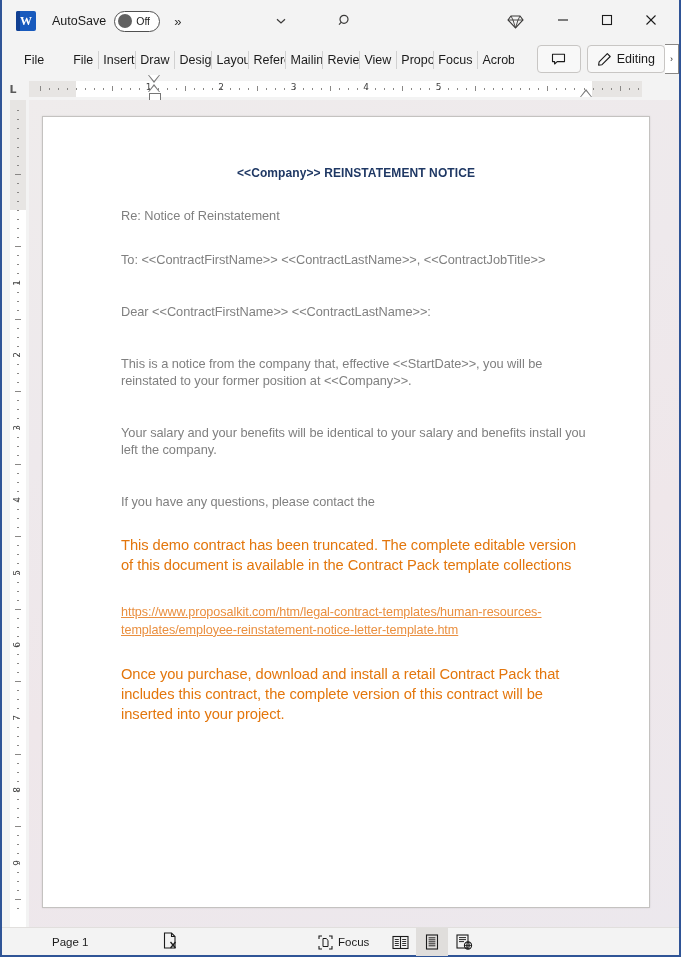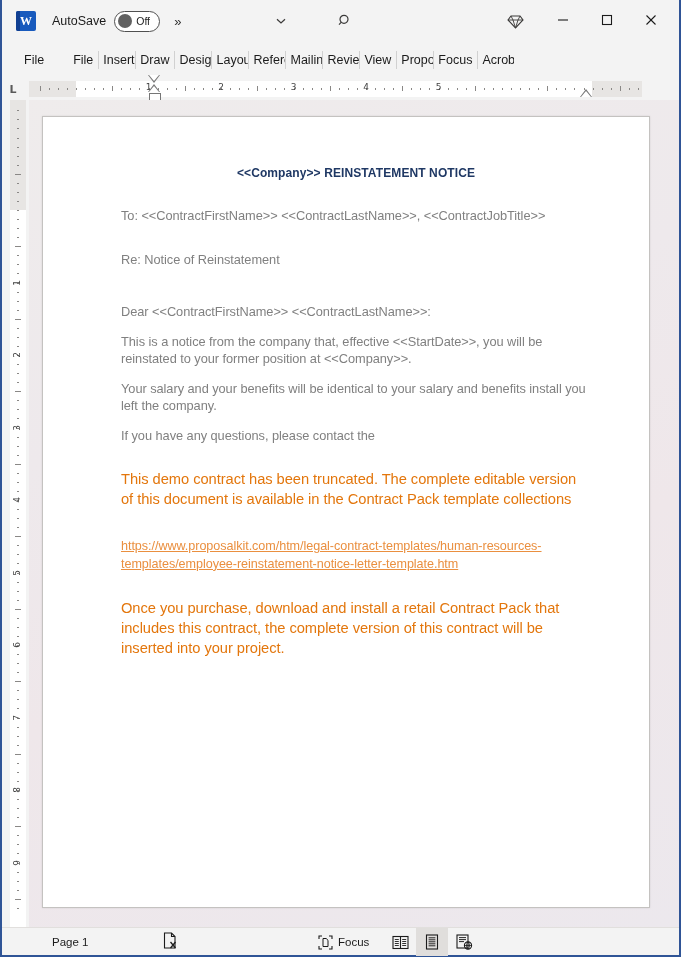--- a/index.html
+++ b/index.html
@@ -238,21 +238,21 @@
     padding: 35px 58px 0 78px;
   }
   .doc-title {
     text-align: center;
     font-size: 12px; color: #1f3864; font-weight: bold;
     margin-top: 14px; margin-bottom: 0;
     letter-spacing: 0.1px;
   }
   .p {
     font-size: 12.8px; color: #808080; line-height: 1.33;
-    margin-top: 13px;
+    margin-top: 35px;
     letter-spacing: -0.05px;
   }
   .p.tight { margin-top: 27px; }
   .p.gap-big { margin-top: 35px; }
   .demo-heading {
     text-align: center;
     font-size: 21px; color: #e3760c; font-weight: normal;
     margin-top: 48px;
   }
   .p.orange {
@@ -348,20 +348,40 @@
       <div class="tab"><span>Layout</span></div>
       <div class="tab"><span>References</span></div>
       <div class="tab"><span>Mailings</span></div>
       <div class="tab"><span>Review</span></div>
       <div class="tab view"><span>View</span></div>
       <div class="tab"><span>Proposal Kit</span></div>
       <div class="tab draw"><span>Focus</span></div>
       <div class="tab"><span>Acrobat</span></div>
     </div>
 
+    <div class="ribbon-right">
+      <div class="pill-btn comment">
+        <span>
+          <svg width="15" height="15" viewBox="0 0 15 15">
+            <path d="M1.5 2.2 H13.5 V9.6 H6.2 L3.6 12 V9.6 H1.5 Z" fill="none" stroke="#1b1b1b" stroke-width="1.1" stroke-linejoin="round"></path>
+          </svg>
+        </span>
+      </div>
+      <div class="editing-wrap">
+        <div class="pill-btn" style="margin-right:0;">
+          <span>
+            <svg width="15" height="15" viewBox="0 0 15 15">
+              <path d="M10.3 1.6 L13.2 4.5 L5 12.7 L1.6 13.2 L2.1 9.8 Z" fill="none" stroke="#1b1b1b" stroke-width="1.1" stroke-linejoin="round"></path>
+            </svg>
+          </span>
+          <span>Editing</span>
+        </div>
+        <div class="editing-caret">›</div>
+      </div>
+    </div>
   </div>
 
   <div class="hruler">
     <div class="tabstop-L">L</div>
     <div class="ruler-strip">
       <div class="gray" style="left:0; width:47px;"></div>
       <div class="gray" style="left:563px; right:0;"></div>
       <div id="hticks">
           <div class="rtick major" style="left: 10.75px;"></div>
           <div class="rtick" style="left: 19.8125px;"></div>
@@ -554,22 +574,22 @@
           </div>
       </div>
     </div>
 
     <div class="page-area">
       <div class="page">
         <div class="doc">
 
           <div class="doc-title">&lt;&lt;Company&gt;&gt; REINSTATEMENT NOTICE</div>
 
+          <div class="p tight">Re: Notice of Reinstatement</div>
           <div class="p tight">To: &lt;&lt;ContractFirstName&gt;&gt; &lt;&lt;ContractLastName&gt;&gt;, &lt;&lt;ContractJobTitle&gt;&gt;</div>
-          <div class="p tight">Re: Notice of Reinstatement</div>
           <div class="p gap-big">Dear &lt;&lt;ContractFirstName&gt;&gt; &lt;&lt;ContractLastName&gt;&gt;:</div>
           <div class="p">This is a notice from the company that, effective &lt;&lt;StartDate&gt;&gt;, you will be reinstated to your former position at &lt;&lt;Company&gt;&gt;.</div>
           <div class="p">Your salary and your benefits will be identical to your salary and benefits install you left the company.</div>
           <div class="p">If you have any questions, please contact the</div>
 
 
           <div class="p orange">This demo contract has been truncated. The complete editable version of this document is available in the Contract Pack template collections</div>
 
           <div class="p link">
             <a href="#">https://www.proposalkit.com/htm/legal-contract-templates/human-resources-templates/employee-reinstatement-notice-letter-template.htm</a>

